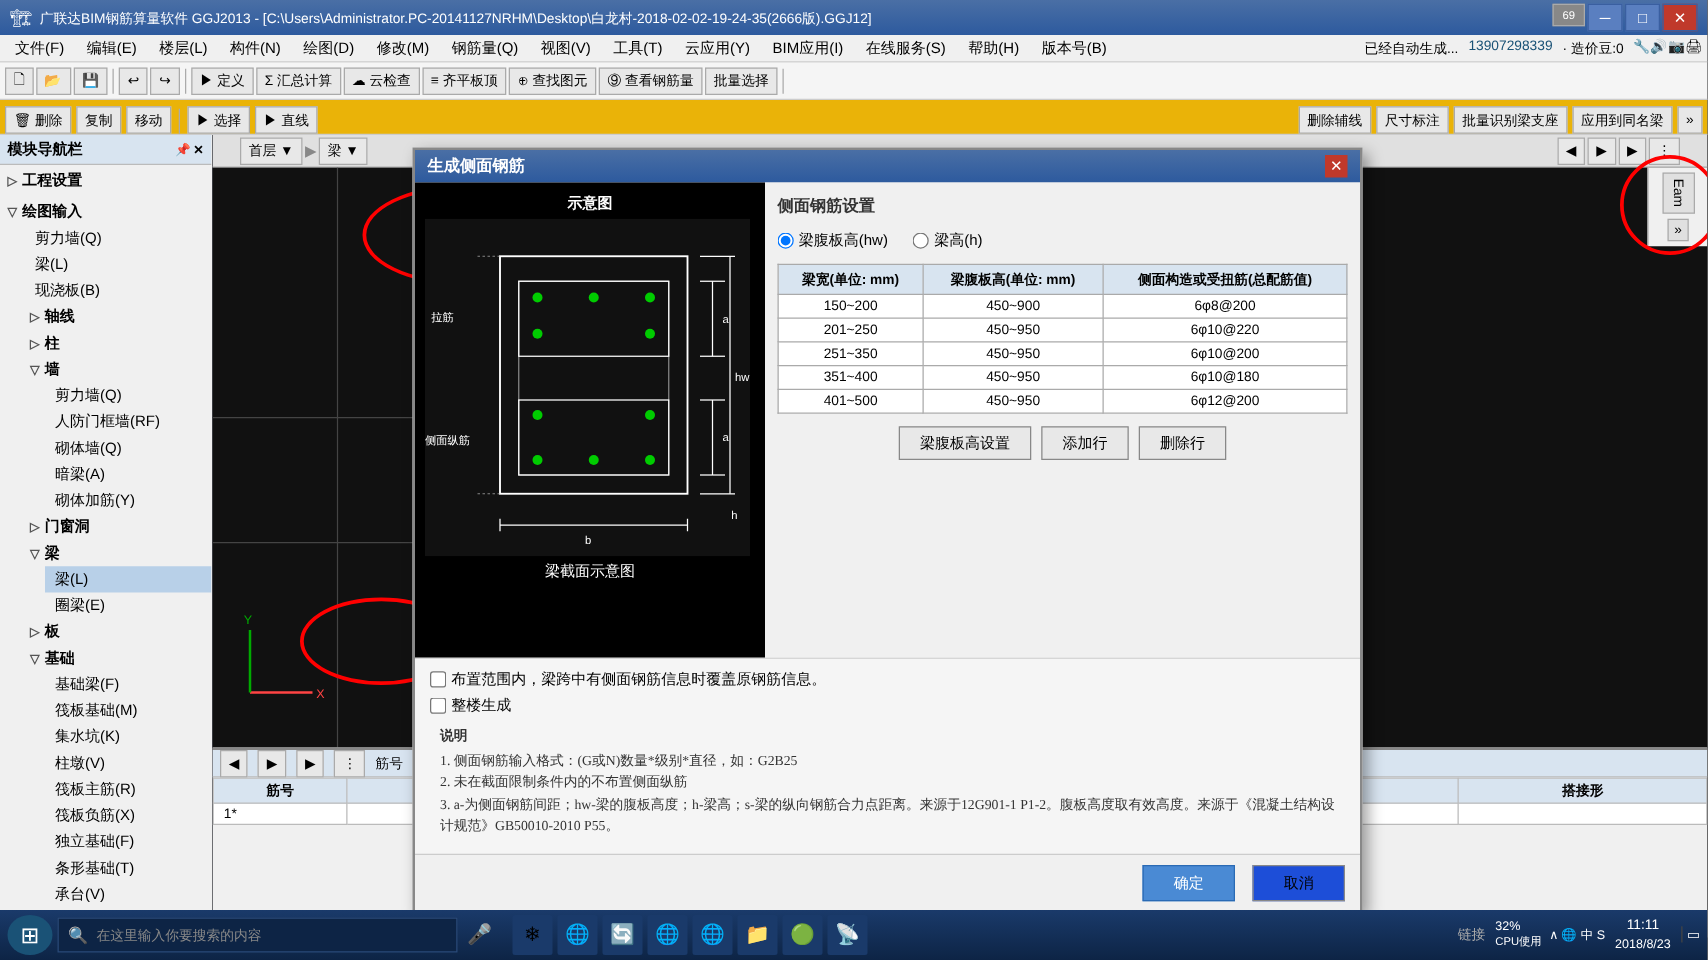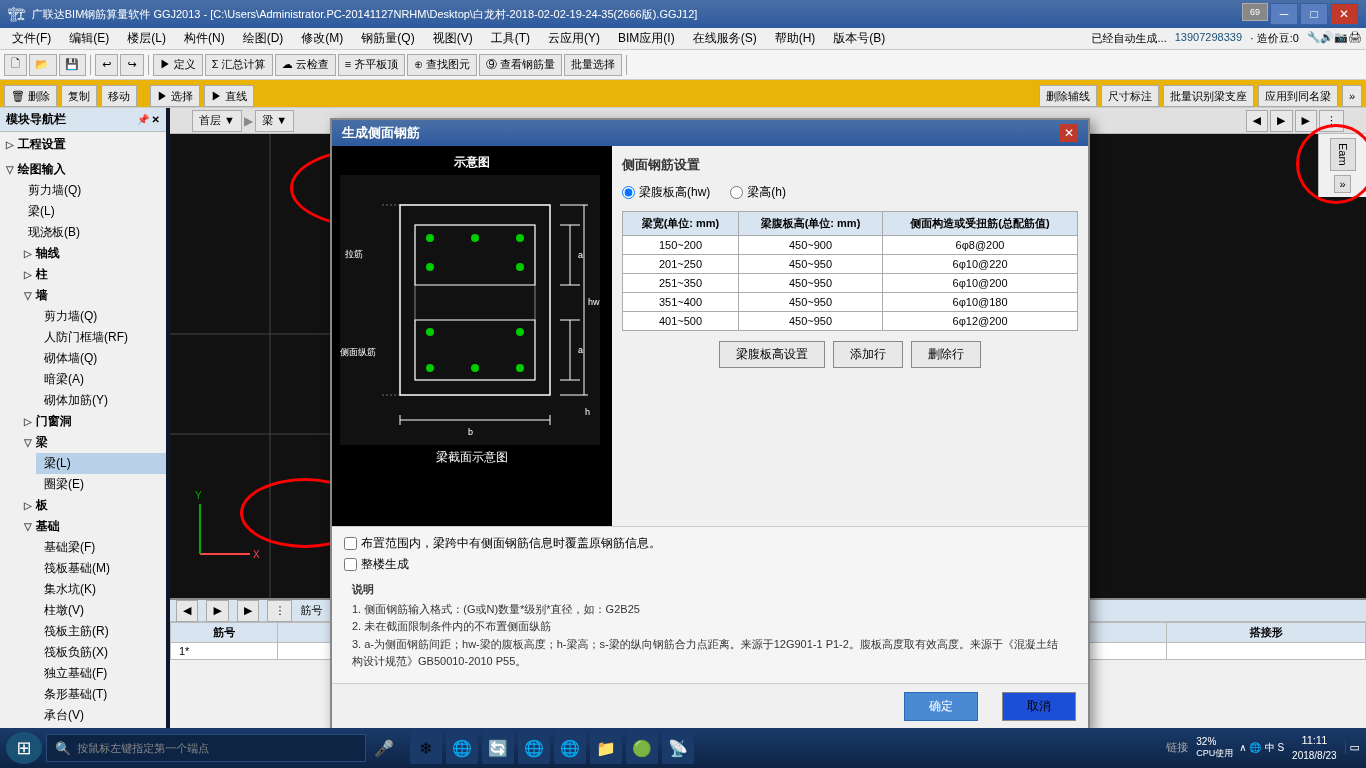--- a/index.html
+++ b/index.html
@@ -74,21 +74,21 @@
       padding: 0 4px;
       border-bottom: 1px solid #ccc;
       gap: 4px;
       font-size: 11px;
     }
 
     
     .sidebar {
       width: 170px;
       background: #f0f0f0;
-      border-right: 4px solid #0f172a;
+      border-right: 1px solid #0f172a;
       overflow-y: auto;
       font-size: 12px;
     }
     .sidebar-header {
       background: #d8e4f0;
       padding: 3px 6px;
       font-weight: bold;
       border-bottom: 1px solid #bbb;
       display: flex;
       justify-content: space-between;
@@ -237,27 +237,28 @@
       gap: 4px;
       font-size: 12px;
       cursor: pointer;
       margin-bottom: 4px;
     }
     .note-text {
       font-size: 11px;
       color: #333;
       line-height: 1.6;
       padding: 4px 8px;
+      font-family: Liberation Serif, serif;
     }
     .note-title { font-weight: bold; margin-bottom: 2px; }
 
     .dialog-footer {
       display: flex;
       justify-content: flex-end;
-      gap: 24px;
+      gap: 14px;
       padding: 8px 12px;
       border-top: 1px solid #ccc;
     }
     .footer-btn {
       padding: 5px 24px;
       font-size: 12px;
       cursor: pointer;
       border: 1px solid #888;
     }
     .footer-btn.primary { background: #4a8ad4; color: white; border-color: #2a6ab4; }
@@ -722,21 +723,21 @@
     <span style="flex:1;">按鼠标左键指定第一个端点，按右键中止或ESC取消</span>
     <span>713.6 FPS</span>
   </div>
 
   <div class="taskbar">
     <div class="taskbar-start">
       <span style="color:white; font-size:18px;">⊞</span>
     </div>
     <div class="taskbar-search">
       <span style="color:#888; margin-right:6px; font-size:13px;">🔍</span>
-      <span style="color:#888;">按鼠标左键指定第一个端点</span>
+      <span style="color:#888;">在这里输入你要搜索的内容</span>
     </div>
     <span style="color:white; margin:0 4px; cursor:pointer; font-size:16px;">🎤</span>
     <div class="taskbar-icons">
       <div class="taskbar-icon">❄</div>
       <div class="taskbar-icon">🌐</div>
       <div class="taskbar-icon">🔄</div>
       <div class="taskbar-icon">🌐</div>
       <div class="taskbar-icon">🌐</div>
       <div class="taskbar-icon">📁</div>
       <div class="taskbar-icon">🟢</div>

